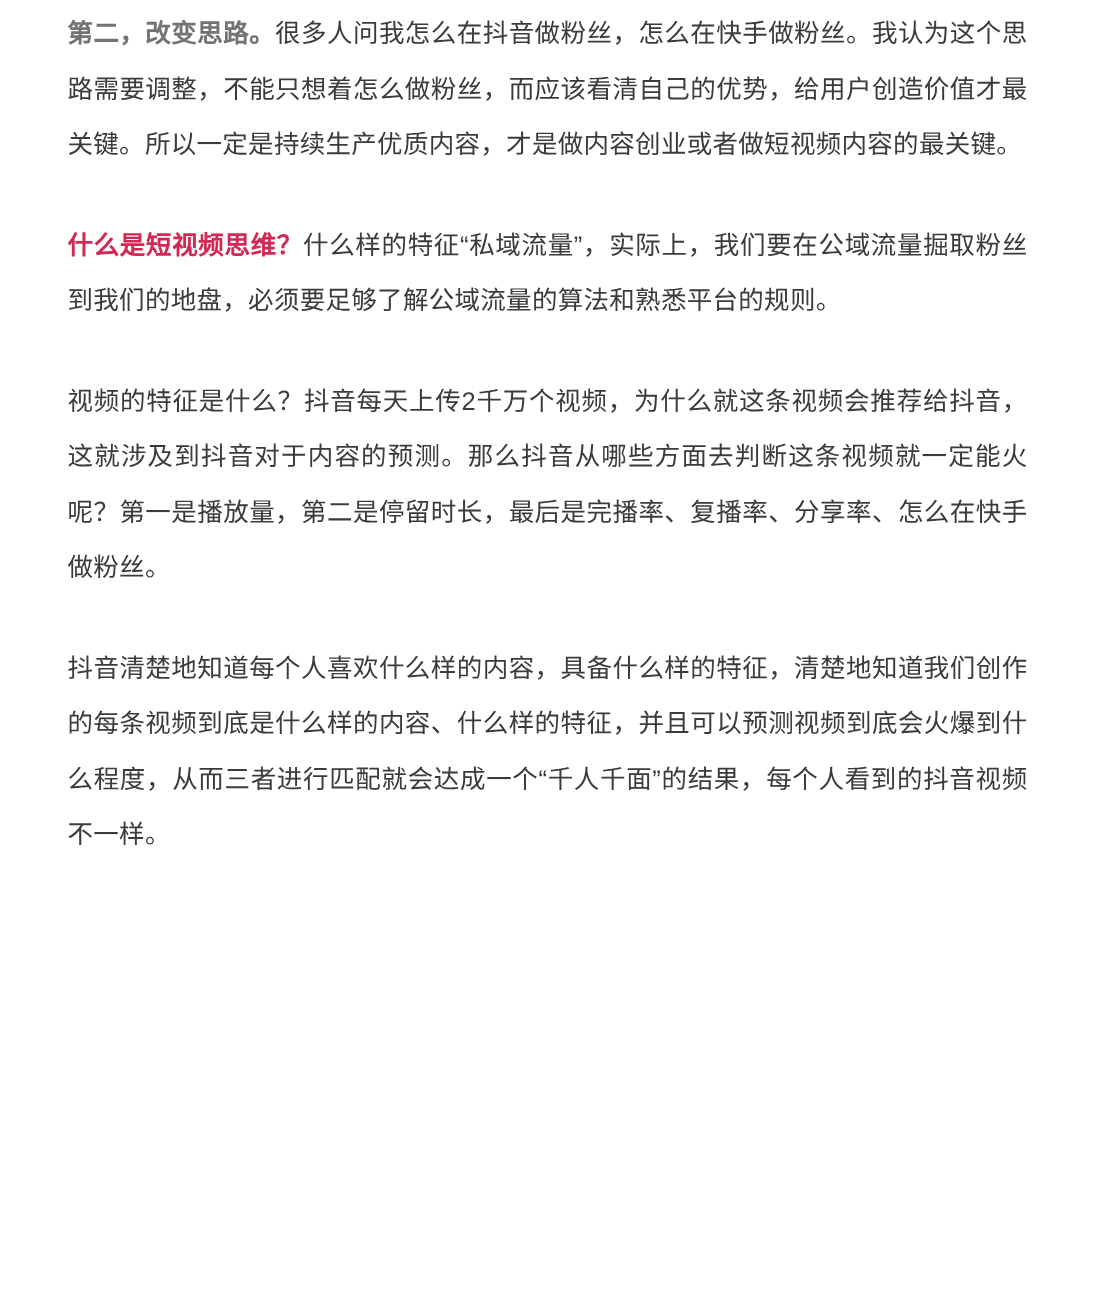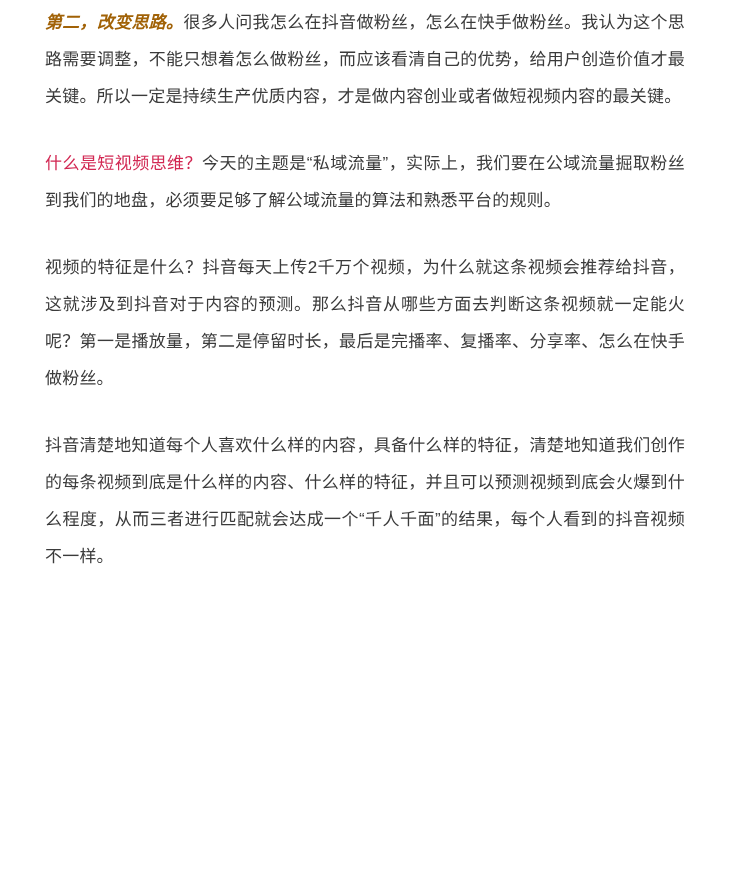--- a/index.html
+++ b/index.html
@@ -32,45 +32,44 @@
     letter-spacing: 0.2px;
     word-break: break-all;
   }
 
   .para:last-child {
     margin-bottom: 0;
   }
 
   .lead {
     font-weight: bold;
-    color: #a16207;
-    font-style: italic;
+    color: #737373;
   }
 
   .lead-accent {
-    font-weight: normal;
+    font-weight: bold;
     color: #d22853;
   }
 
   .rest {
     font-weight: normal;
   }
 </style>
 </head>
 <body>
 
 <div id="article">
 
   <p class="para">
     <span class="lead">第二，改变思路。</span><span class="rest">很多人问我怎么在抖音做粉丝，怎么在快手做粉丝。我认为这个思路需要调整，不能只想着怎么做粉丝，而应该看清自己的优势，给用户创造价值才最关键。所以一定是持续生产优质内容，才是做内容创业或者做短视频内容的最关键。</span>
   </p>
 
 
   <p class="para">
-    <span class="lead-accent">什么是短视频思维？</span><span class="rest">今天的主题是“私域流量”，实际上，我们要在公域流量掘取粉丝到我们的地盘，必须要足够了解公域流量的算法和熟悉平台的规则。</span>
+    <span class="lead-accent">什么是短视频思维？</span><span class="rest">什么样的特征“私域流量”，实际上，我们要在公域流量掘取粉丝到我们的地盘，必须要足够了解公域流量的算法和熟悉平台的规则。</span>
   </p>
 
 
 
   <p class="para">
     <span class="rest">视频的特征是什么？抖音每天上传2千万个视频，为什么就这条视频会推荐给抖音，这就涉及到抖音对于内容的预测。那么抖音从哪些方面去判断这条视频就一定能火呢？第一是播放量，第二是停留时长，最后是完播率、复播率、分享率、怎么在快手做粉丝。</span>
   </p>
 
   <p class="para">
     <span class="rest">抖音清楚地知道每个人喜欢什么样的内容，具备什么样的特征，清楚地知道我们创作的每条视频到底是什么样的内容、什么样的特征，并且可以预测视频到底会火爆到什么程度，从而三者进行匹配就会达成一个“千人千面”的结果，每个人看到的抖音视频不一样。</span>

